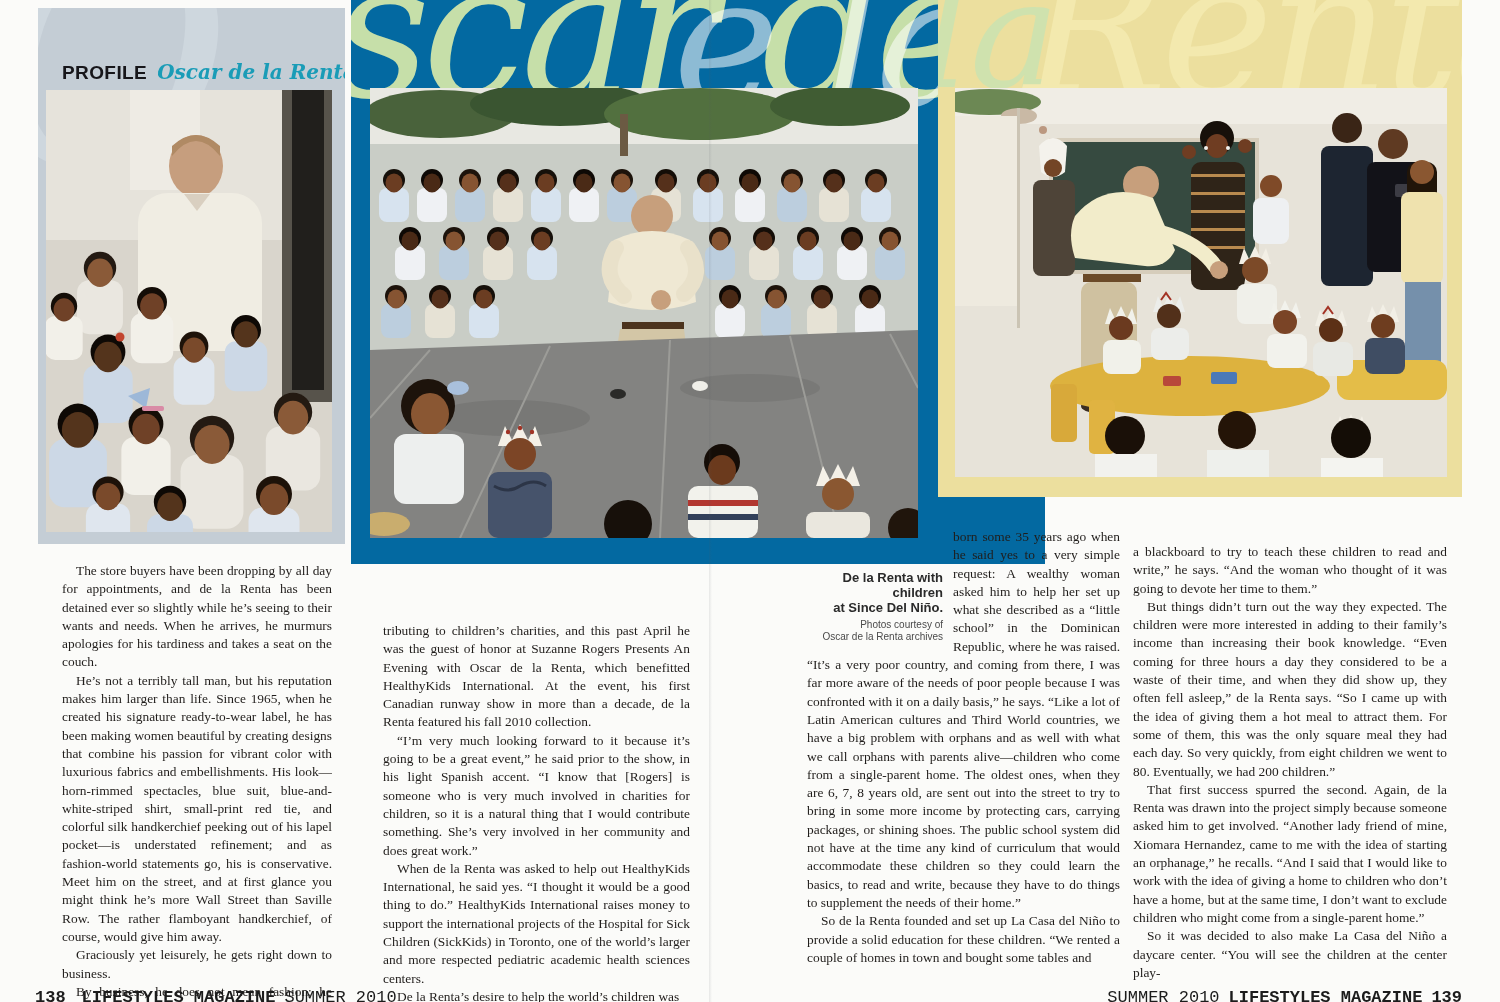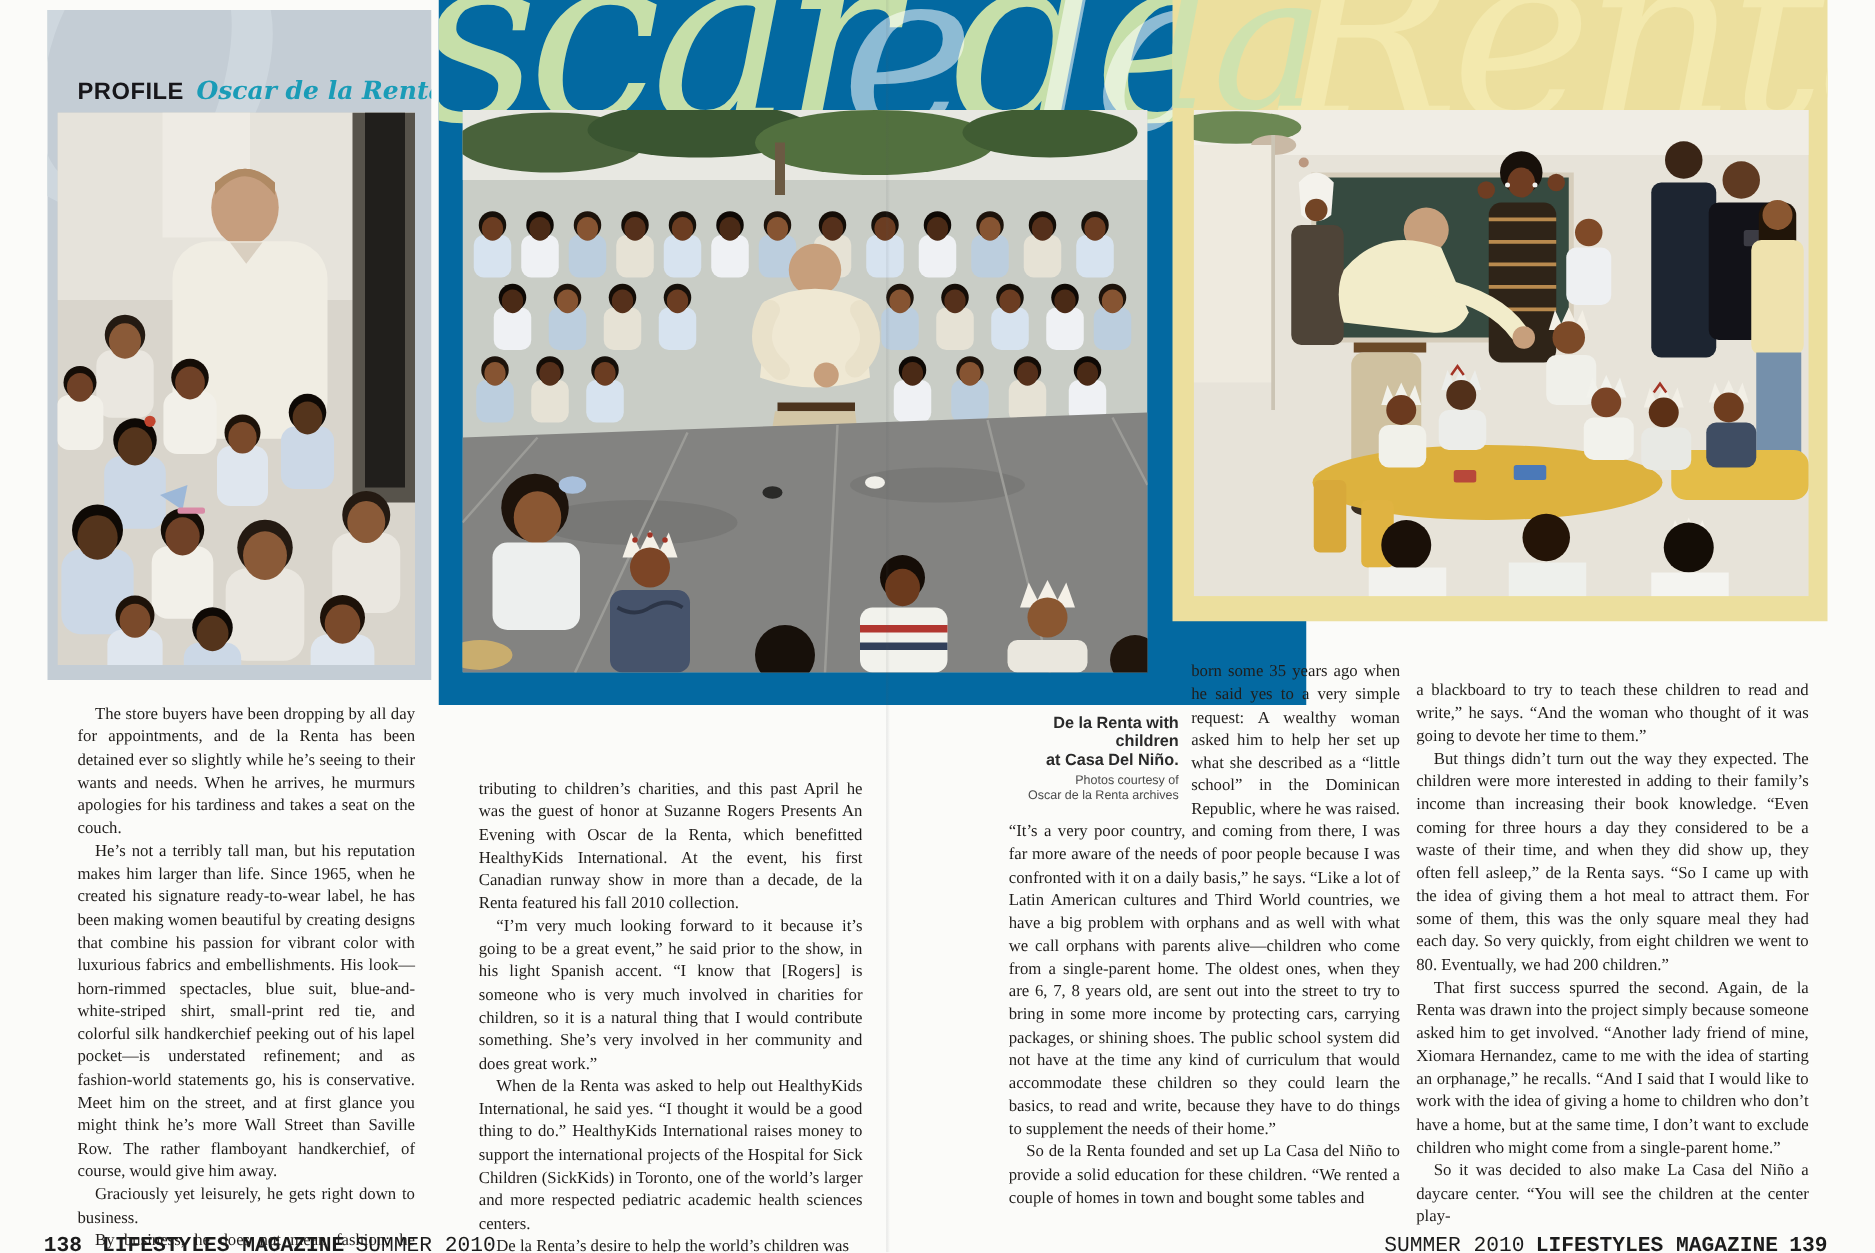--- a/index.html
+++ b/index.html
@@ -317,21 +317,21 @@
         <p class="para indent">“I’m very much looking forward to it because it’s going to be a great event,” he said prior to the show, in his light Spanish accent. “I know that [Rogers] is someone who is very much involved in charities for children, so it is a natural thing that I would contribute something. She’s very involved in her community and does great work.”</p>
         <p class="para indent">When de la Renta was asked to help out HealthyKids International, he said yes. “I thought it would be a good thing to do.” HealthyKids International raises money to support the international projects of the Hospital for Sick Children (SickKids) in Toronto, one of the world’s larger and more respected pediatric academic health sciences centers.</p>
         <p class="para indent">De la Renta’s desire to help the world’s children was</p>
       </div>
   </div>
 
   <div class="col col3">
     <aside class="photo-caption">
       <div class="caption-title">
         <span>De la Renta with children</span><br>
-        <span>at Casa Del Niño.</span>
+        <span>at Since Del Niño.</span>
       </div>
       <div class="caption-credit">
         <span>Photos courtesy of</span><br>
         <span>Oscar de la Renta archives</span>
       </div>
     </aside>
     <div>
 
     <p class="para">born some 35 years ago when he said yes to a very simple request: A wealthy woman asked him to help her set up what she described as a “little school” in the Dominican Republic, where he was raised. “It’s a very poor country, and coming from there, I was far more aware of the needs of poor people because I was confronted with it on a daily basis,” he says. “Like a lot of Latin American cultures and Third World countries, we have a big problem with orphans and as well with what we call orphans with parents alive—children who come from a single-parent home. The oldest ones, when they are 6, 7, 8 years old, are sent out into the street to try to bring in some more income by protecting cars, carrying packages, or shining shoes. The public school system did not have at the time any kind of curriculum that would accommodate these children so they could learn the basics, to read and write, because they have to do things to supplement the needs of their home.”</p>
         <p class="para indent">So de la Renta founded and set up La Casa del Niño to provide a solid education for these children. “We rented a couple of homes in town and bought some tables and</p>

